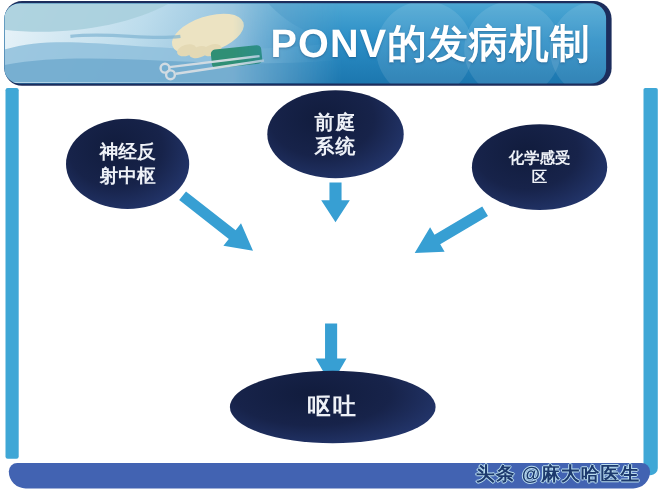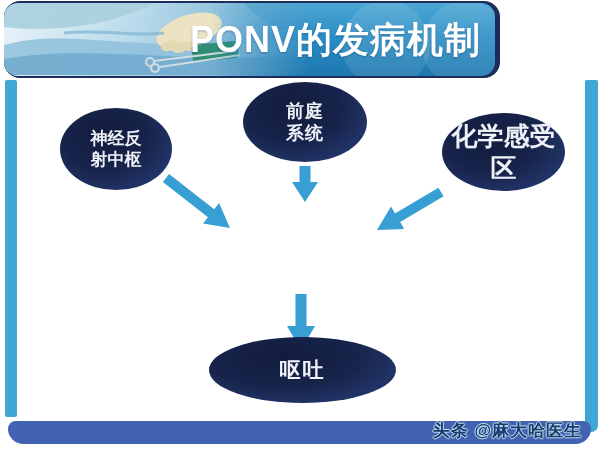--- a/index.html
+++ b/index.html
@@ -2,21 +2,21 @@
 <html><head>
 <meta charset="utf-8">
 <style>
   * { margin:0; padding:0; box-sizing:border-box; }
   html,body { background:#fff; }
   body { font-family:"Liberation Sans","DejaVu Sans",sans-serif; }
   .slide { position:relative; width:600px; height:450px; background:#fff; overflow:hidden; }
 
   
   .header-frame {
-    position:absolute; left:4px; top:1px; width:496px; height:77px;
+    position:absolute; left:4px; top:1px; width:552px; height:77px;
     background:#1c2d5c; border-radius:16px;
     padding:2px 5px 2px 0;
   }
   .header-inner {
     position:relative; width:100%; height:100%;
     border-radius:14px; overflow:hidden;
     background:linear-gradient(#4da7d3 0%, #2b8ec6 45%, #1c77af 100%);
   }
   .decor-circle {
     position:absolute; width:88px; height:88px; border-radius:50%;
@@ -54,21 +54,21 @@
   
   .node {
     position:absolute; border-radius:50%;
     background:radial-gradient(ellipse at 40% 32%, #111c3d 0%, #17234a 45%, #24376e 82%, #3a559e 100%);
     color:#eef1f7; font-weight:bold; text-align:center;
     display:flex; flex-direction:column; align-items:center; justify-content:center;
     line-height:1.25;
   }
   .node-neural     { left:60px;  top:108px; width:112px; height:82px; font-size:17px; }
   .node-vestibular { left:243px; top:82px;  width:124px; height:80px; font-size:18px; letter-spacing:1px; }
-  .node-chemo      { left:442px; top:113px; width:123px; height:78px; font-size:26px; }
+  .node-chemo      { left:429px; top:113px; width:123px; height:78px; font-size:14px; }
   .node-vcenter    { left:214px; top:204px; width:174px; height:88px; font-size:21px; letter-spacing:2px; }
   .node-vomit      { left:209px; top:337px; width:187px; height:66px; font-size:21px; letter-spacing:2px; }
 
   .arrows { position:absolute; left:0; top:0; width:600px; height:450px; pointer-events:none; }
 </style>
 </head>
 <body>
 
 <div class="slide">
 

